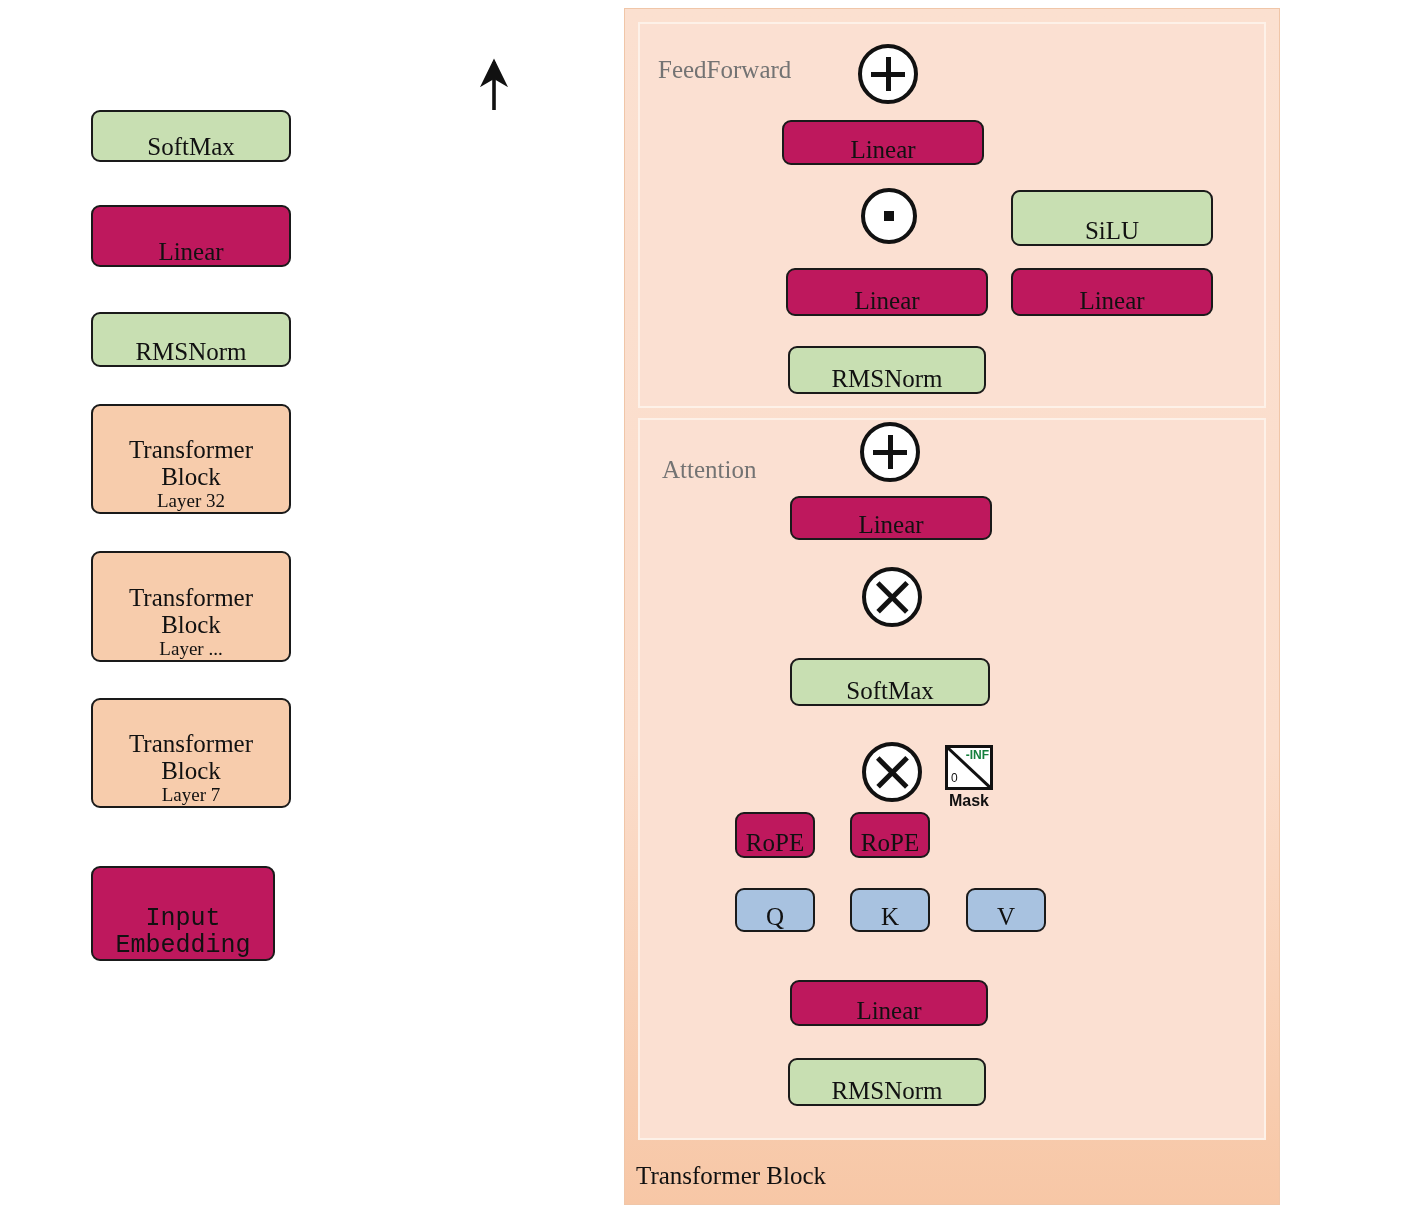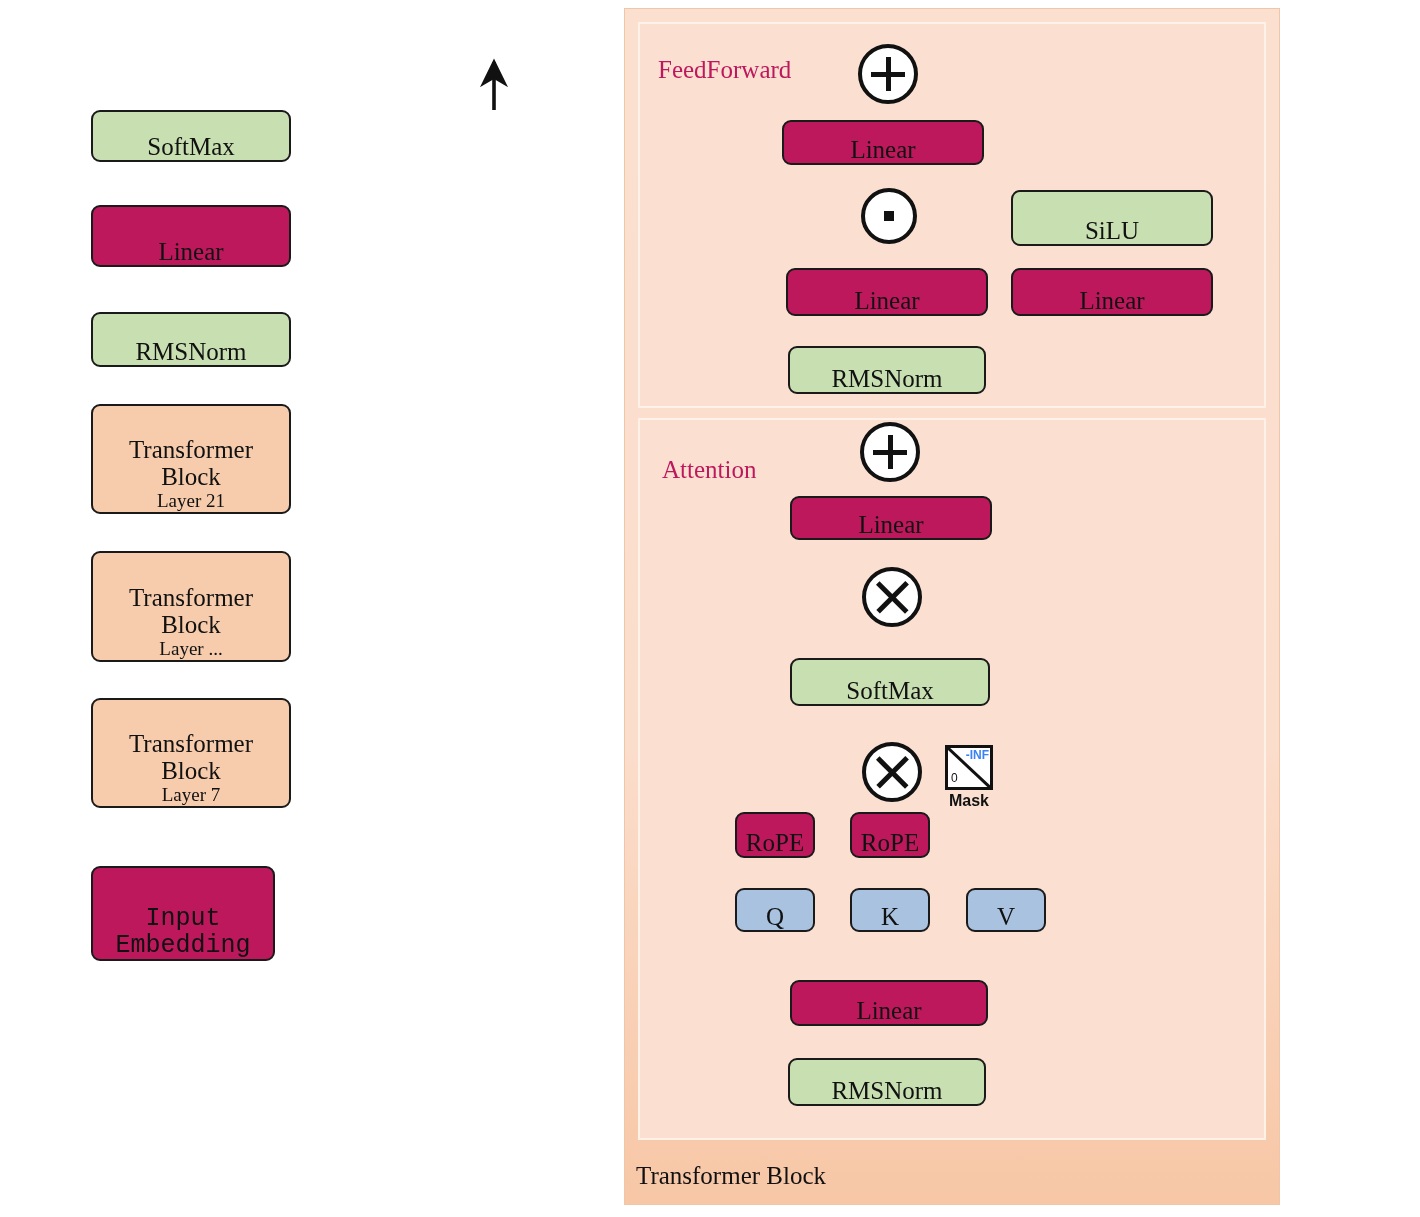--- a/index.html
+++ b/index.html
@@ -21,42 +21,42 @@
   .peach {background:#f7ccac;}
   .lbl-main{font-size:25px;}
   .lbl-sub{font-size:19px;margin-top:1px;}
 
   
   .outer-block{position:absolute;box-sizing:border-box;
       background:linear-gradient(to bottom,#fbe0d0 0%,#fbddcb 62%,#f7c7a6 100%);
       border:1px solid #f0c6a8;z-index:1;}
   .inner-panel{position:absolute;box-sizing:border-box;background:#fbe0d2;
       border:2px solid #fdf1e8;z-index:2;}
-  .sect-title{position:absolute;font-size:25px;color:#be185d;z-index:7;white-space:nowrap;}
+  .sect-title{position:absolute;font-size:25px;color:#737373;z-index:7;white-space:nowrap;}
   .block-title{position:absolute;font-size:25px;color:#111;z-index:7;white-space:nowrap;}
 
   
   .op{position:absolute;border:4px solid #111;border-radius:50%;background:#fff;
       z-index:8;display:flex;align-items:center;justify-content:center;}
   .op-plus::before,.op-plus::after{content:"";position:absolute;background:#111;}
   .op-plus::before{width:64%;height:5px;}
   .op-plus::after{height:64%;width:5px;}
   .op-x::before,.op-x::after{content:"";position:absolute;background:#111;
       width:78%;height:4.5px;}
   .op-x::before{transform:rotate(45deg);}
   .op-x::after{transform:rotate(-45deg);}
   .op-dot::before{content:"";position:absolute;width:10px;height:10px;background:#111;}
 
   
   .mask-wrap{position:absolute;z-index:8;}
   .mask-box{position:relative;width:48px;height:45px;box-sizing:border-box;
       border:3px solid #111;background:#fff;overflow:hidden;}
   .mask-diag{position:absolute;left:-6px;top:-6px;width:72px;height:60px;}
   .mask-inf{position:absolute;right:1px;top:0px;font-size:12px;font-weight:700;
-      font-family:"Liberation Sans",sans-serif;color:#3b82f6;}
+      font-family:"Liberation Sans",sans-serif;color:#15803d;}
   .mask-zero{position:absolute;left:3px;bottom:2px;font-size:12px;
       font-family:"Liberation Sans",sans-serif;color:#111;}
   .mask-cap{position:absolute;left:50%;transform:translateX(-50%);top:47px;
       font-size:16px;font-weight:700;font-family:"Liberation Sans",sans-serif;color:#111;}
 </style>
 </head>
 <body>
 
 <div id="root">
 
@@ -147,21 +147,21 @@
     <span class="lbl-main">SoftMax</span>
   </div>
   <div class="node blue" style="left:91px;top:205px;width:200px;height:62px;">
     <span class="lbl-main">Linear</span>
   </div>
   <div class="node green" style="left:91px;top:312px;width:200px;height:55px;">
     <span class="lbl-main">RMSNorm</span>
   </div>
   <div class="node peach" style="left:91px;top:404px;width:200px;height:110px;">
     <span class="lbl-main" style="width:145px;">Transformer Block</span>
-    <span class="lbl-sub">Layer 21</span>
+    <span class="lbl-sub">Layer 32</span>
   </div>
   <div class="node peach" style="left:91px;top:551px;width:200px;height:111px;">
     <span class="lbl-main" style="width:145px;">Transformer Block</span>
     <span class="lbl-sub">Layer ...</span>
   </div>
   <div class="node peach" style="left:91px;top:698px;width:200px;height:110px;">
     <span class="lbl-main" style="width:145px;">Transformer Block</span>
     <span class="lbl-sub">Layer 7</span>
   </div>
   <div class="node blue" style="left:91px;top:866px;width:184px;height:95px;font-family:Liberation Mono, monospace;">

